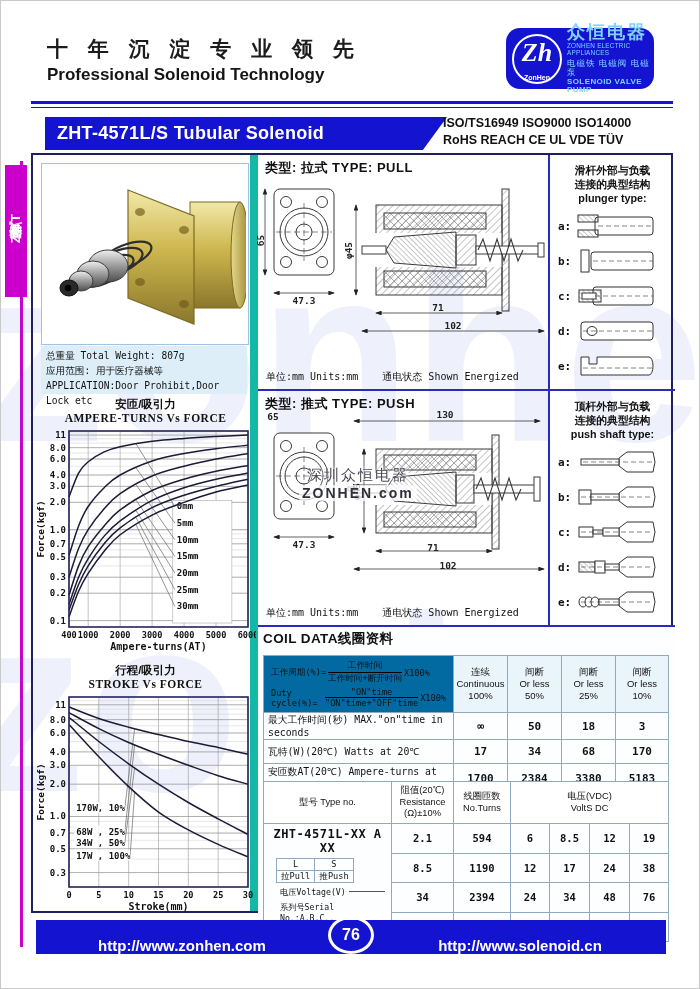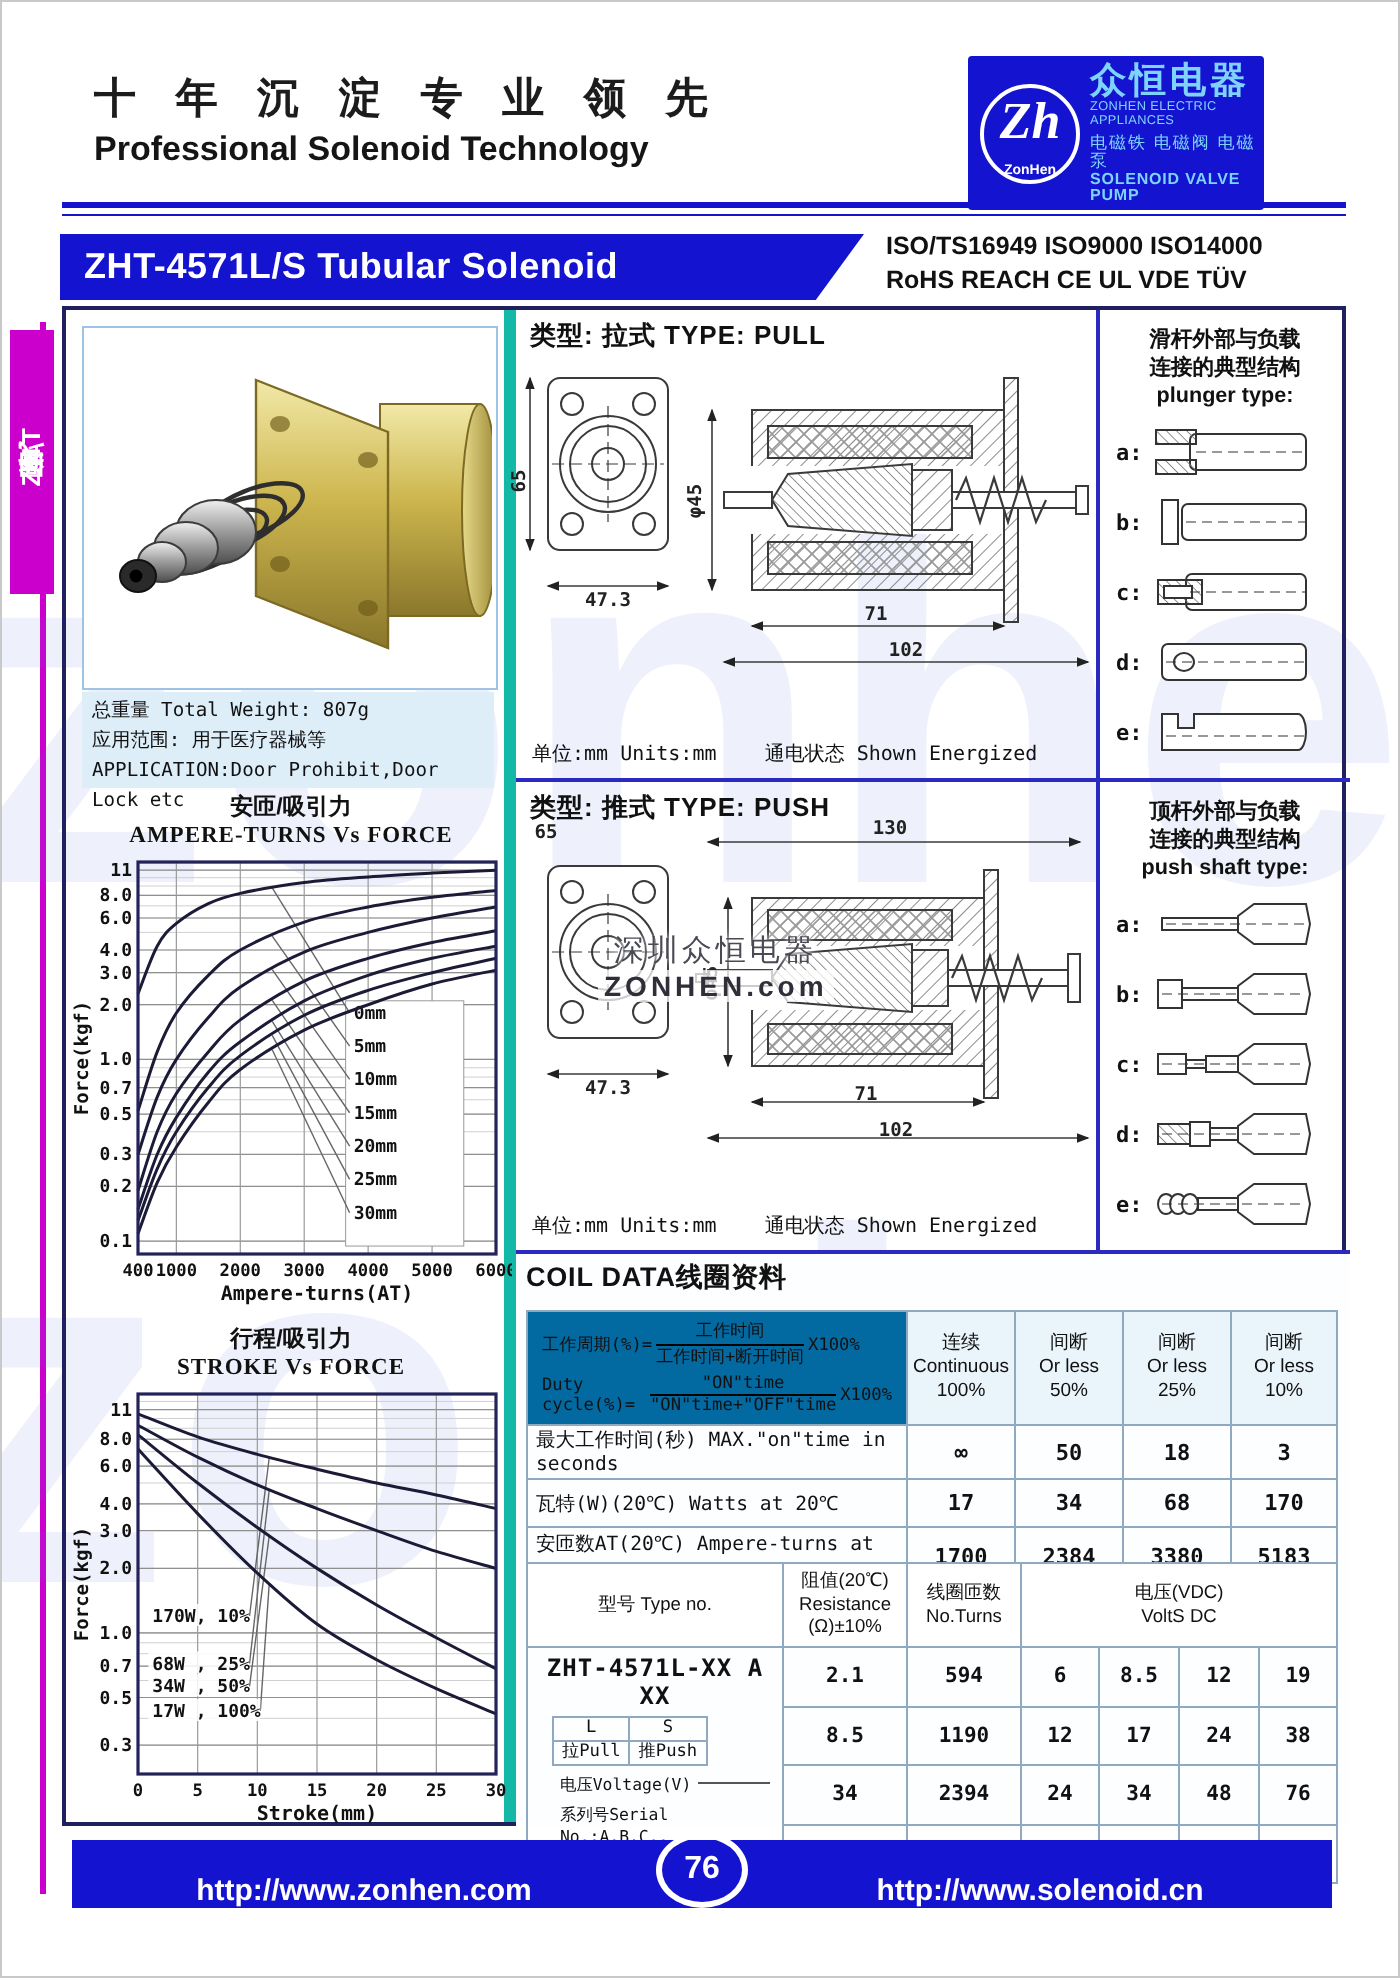--- a/index.html
+++ b/index.html
@@ -5,42 +5,42 @@
   html,body{margin:0;padding:0;background:#e8e8e8;}
   .page{position:relative;width:700px;height:989px;background:#fff;overflow:hidden;
         font-family:"Liberation Sans",sans-serif;color:#111;border:1px solid #c9c9c9;box-sizing:border-box;}
   .abs{position:absolute;}
   .tech{font-family:"DejaVu Sans Mono","Liberation Mono",monospace;}
   .wm{color:rgba(70,100,210,0.09);font-weight:bold;pointer-events:none;white-space:nowrap;z-index:1;
       font-family:"Liberation Sans",sans-serif;}
   
   .slogan-cn{left:46px;top:34px;font-size:21px;font-weight:bold;letter-spacing:7px;color:#1c1c1c;}
   .slogan-en{left:46px;top:64px;font-size:17px;font-weight:bold;color:#151515;}
-  .logo-box{left:483px;top:27px;width:148px;height:77px;background:#1413d0;border-radius:2px;display:flex;align-items:center;z-index:3;}
+  .logo-box{left:505px;top:27px;width:148px;height:61px;background:#1413d0;border-radius:14px;display:flex;align-items:center;z-index:3;}
   .logo-circle{width:46px;height:46px;border:2px solid #fff;border-radius:50%;margin-left:6px;position:relative;flex:none;}
   .logo-mono{position:absolute;left:0;right:0;top:2px;text-align:center;color:#fff;font-size:26px;font-style:italic;font-weight:bold;font-family:"Liberation Serif",serif;}
   .logo-mark{position:absolute;left:0;right:0;bottom:1px;text-align:center;color:#fff;font-size:7px;font-weight:bold;}
   .logo-right{margin-left:5px;color:#7dd3fc;line-height:1.05;}
   .logo-cn{font-size:18px;font-weight:bold;letter-spacing:2px;}
   .logo-en{font-size:6.4px;letter-spacing:.2px;margin-top:2px;}
   .logo-pcn{font-size:8.5px;margin-top:2px;letter-spacing:1px;}
   .logo-pen{font-size:8px;font-weight:bold;margin-top:1px;letter-spacing:.4px;}
   .rule1{left:30px;top:100px;width:642px;height:3px;background:#1413d0;}
   .rule2{left:30px;top:106px;width:642px;height:1px;background:#1413d0;}
-  .title-bar{left:29px;top:116px;width:402px;height:33px;background:#1413d0;
+  .title-bar{left:44px;top:116px;width:402px;height:33px;background:#1413d0;
              clip-path:polygon(0 0,100% 0,94% 100%,0 100%);display:flex;align-items:center;z-index:3;}
   .title-bar span{color:#fff;font-size:18px;font-weight:bold;padding-left:12px;letter-spacing:.3px;}
   .certs{left:442px;top:114px;width:230px;text-align:left;font-size:12.5px;font-weight:bold;line-height:17px;z-index:3;}
   
   .side-line{left:19px;top:160px;width:3px;height:786px;background:#cc00cc;}
   .side-tab{left:4px;top:164px;width:22px;height:132px;background:#cc00cc;z-index:3;display:flex;align-items:center;justify-content:center;}
   .side-tab span{color:#fff;font-size:13px;font-weight:bold;writing-mode:vertical-rl;transform:rotate(180deg);letter-spacing:2px;}
   
   .main-box{left:30px;top:152px;width:642px;height:760px;border:2px solid #20205e;box-sizing:border-box;z-index:2;}
-  .left-col{left:0;top:0;width:225px;height:756px;border-right:6px solid #14b8a6;box-sizing:border-box;padding-left:33px;}
+  .left-col{left:0;top:0;width:225px;height:756px;border-right:8px solid #14b8a6;box-sizing:border-box;padding-left:33px;}
   .photo-box{left:8px;top:8px;width:206px;height:180px;border:1px solid #9fc3e4;background:#fff;}
   .info-box{left:8px;top:191px;width:206px;height:48px;background:#ddeef9;font-size:9.6px;line-height:15px;padding:2px 0 0 5px;box-sizing:border-box;}
   .chart-block{left:2px;top:242px;width:221px;}
   .chart-block2{left:2px;top:508px;width:221px;}
   .chart-title{text-align:center;font-size:11.5px;font-weight:bold;line-height:14px;}
   .chart-title-en{text-align:center;font-size:11.5px;font-weight:bold;line-height:14px;font-family:"Liberation Serif",serif;letter-spacing:.5px;}
   
   .pull-sec{left:225px;top:0;width:290px;height:236px;border-bottom:2px solid #2a2ac0;box-sizing:border-box;}
   .push-sec{left:225px;top:236px;width:283px;height:234px;box-sizing:border-box;}
   .panel{left:515px;width:127px;border-left:2px solid #2a2ac0;box-sizing:border-box;}

